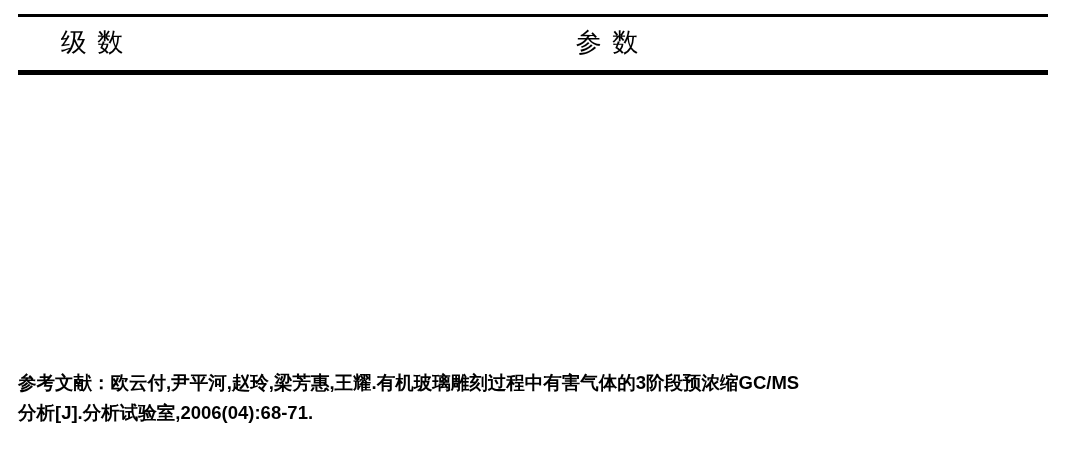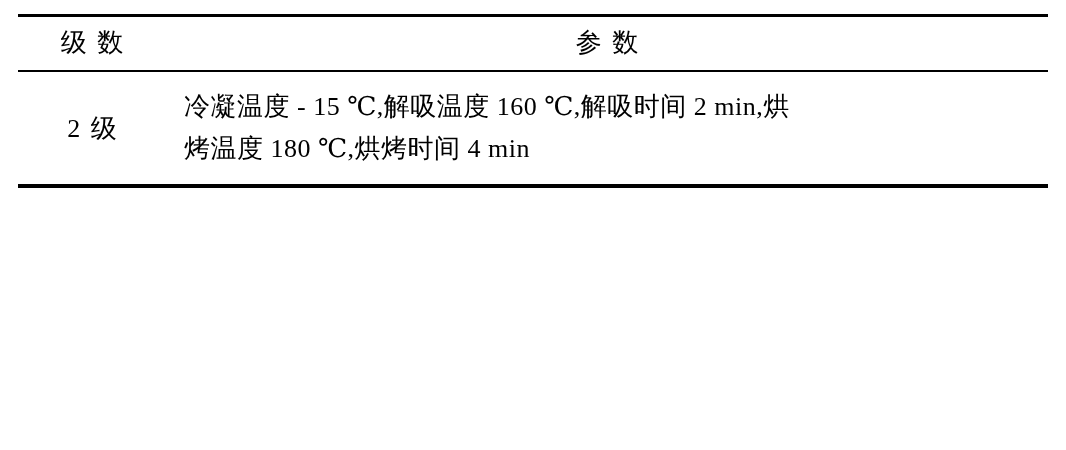--- a/index.html
+++ b/index.html
@@ -95,27 +95,24 @@
         <col class="col-level">
         <col class="col-param">
       </colgroup>
       <tbody>
         <tr class="rule-top head-row">
           <td>级 数</td>
           <td>参 数</td>
         </tr>
 
 
-        <tr class="body-row sep">
-          <td class="level-cell">2 级</td>
-          <td class="param-cell">
-            <span class="param-line">冷凝温度 - 15 ℃,解吸温度 160 ℃,解吸时间 2  min,烘</span>
-            <span class="param-line">烤温度 180 ℃,烘烤时间 4  min</span>
-          </td>
-        </tr>
 
       </tbody>
     </table>
     <div class="bottom-rule"></div>
   </div>
 
+  <div class="ref">
+    <span>参考文献：欧云付,尹平河,赵玲,梁芳惠,王耀.有机玻璃雕刻过程中有害气体的3阶段预浓缩GC/MS</span>
+    <span>分析[J].分析试验室,2006(04):68-71.</span>
+  </div>
 
 </div>
 
 </body></html>

